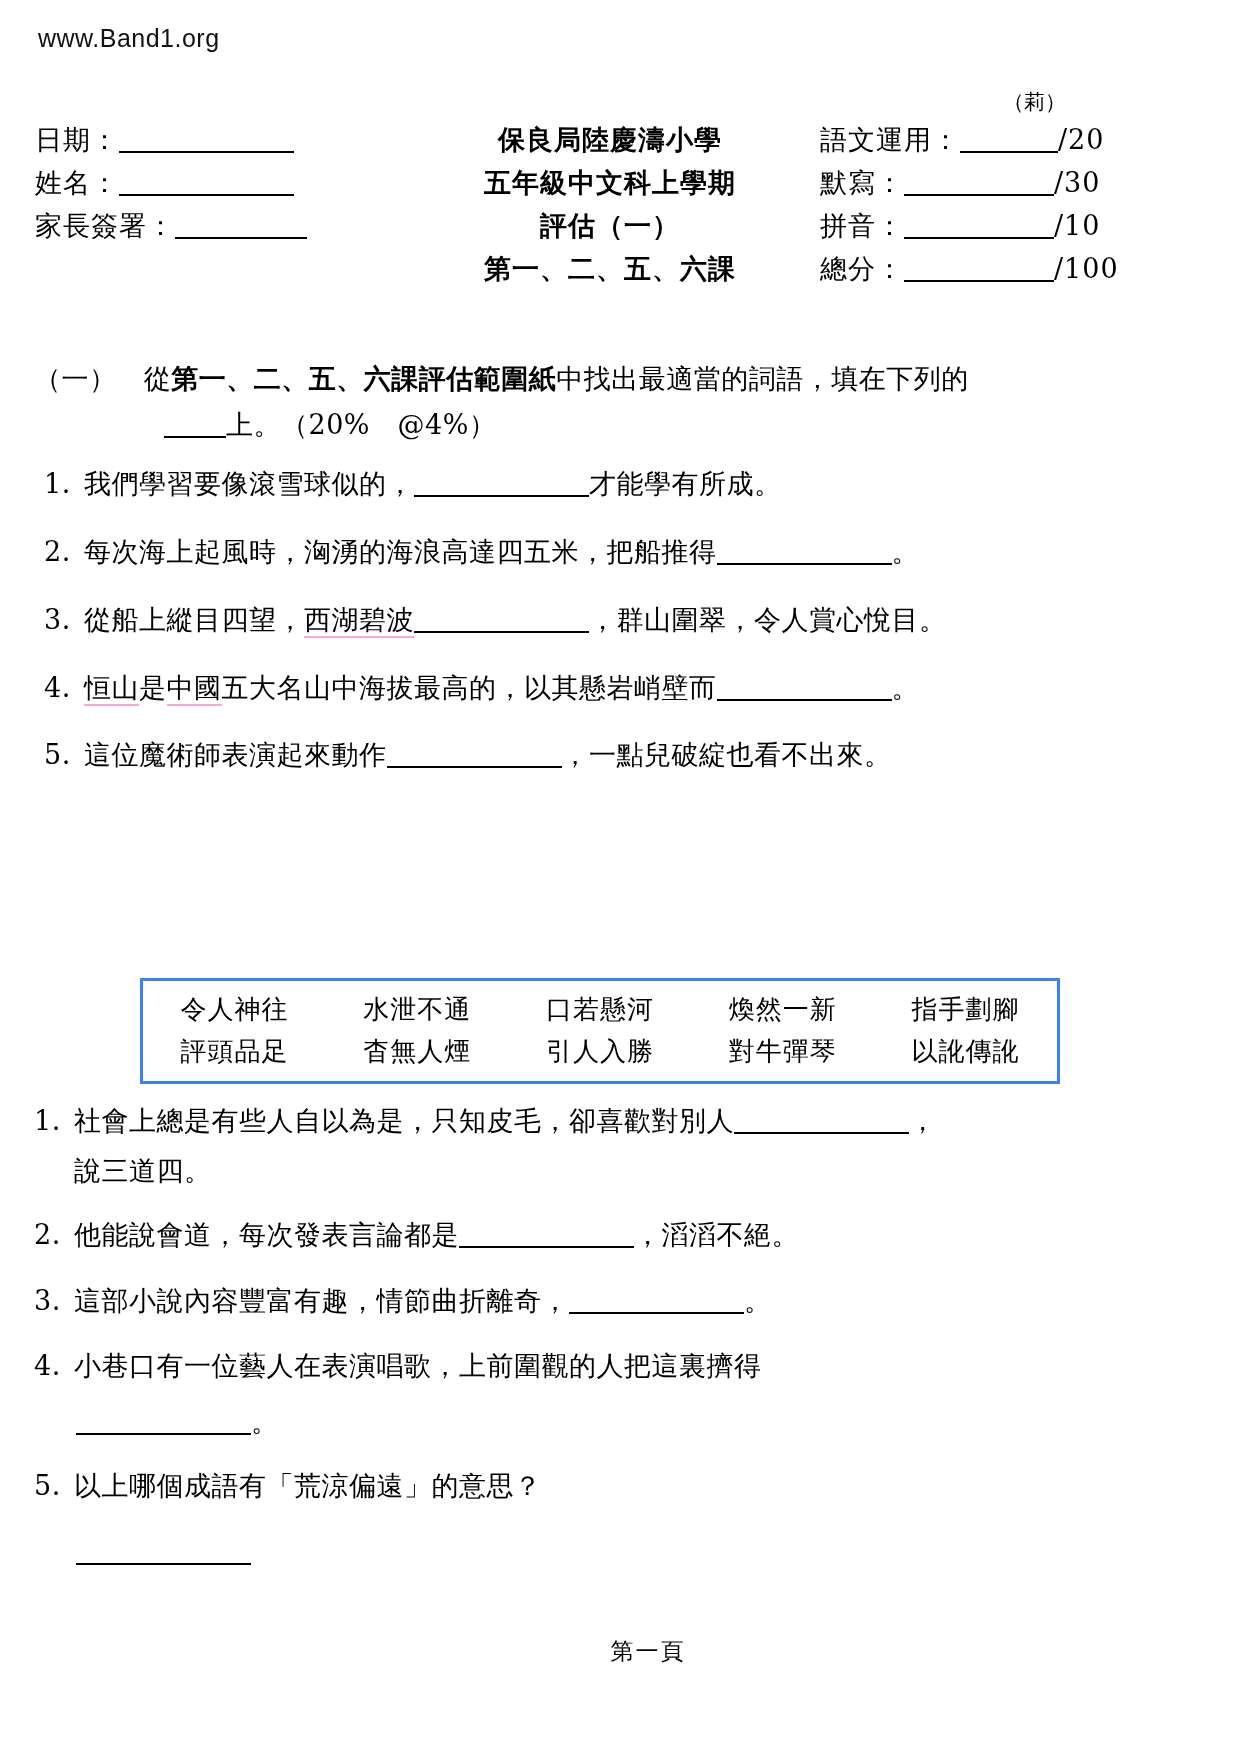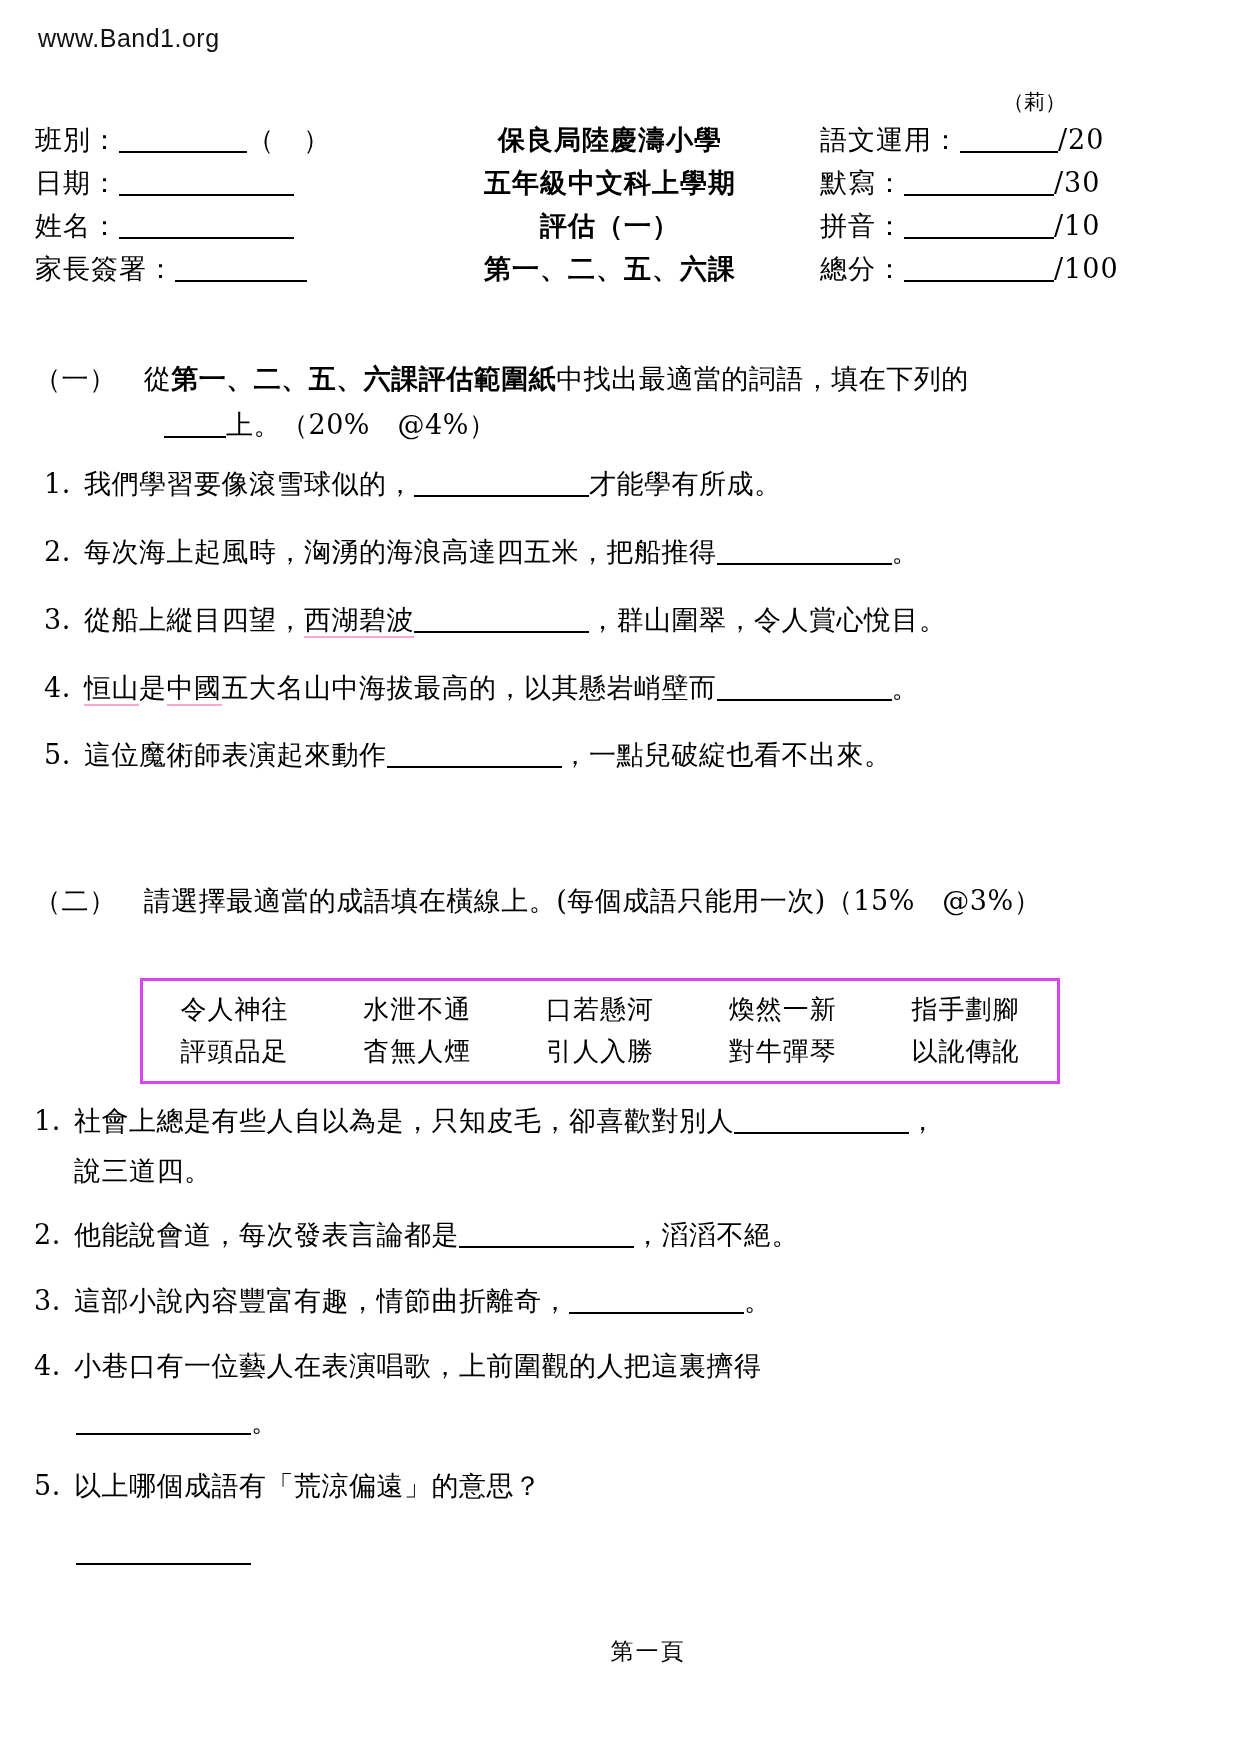--- a/index.html
+++ b/index.html
@@ -110,21 +110,21 @@
     border-bottom: 2px solid #f9a8d4;
     padding-bottom: 1px;
   }
 
   
   .idiom-box {
     position: absolute;
     left: 140px;
     top: 978px;
     width: 920px;
-    border: 3px solid #d946ef;
+    border: 3px solid #3b82f6;
     box-sizing: border-box;
     padding: 7px 0 9px 0;
   }
   .idiom-row {
     display: flex;
     justify-content: space-around;
     font-size: 26px;
     line-height: 42px;
     letter-spacing: 1px;
   }
@@ -150,23 +150,20 @@
 
 <div class="page">
 
   <div class="watermark">www.Band1.org</div>
   <div class="corner-note">（莉）</div>
 
   <div class="header">
 
     <div class="hdr-col-left">
       <div class="hdr-line">
-        <span>班別：</span><span class="ul u-125"></span><span>（　）</span>
-      </div>
-      <div class="hdr-line">
         <span>日期：</span><span class="ul" style="width:175px"></span>
       </div>
       <div class="hdr-line">
         <span>姓名：</span><span class="ul u-170" style="width:175px"></span>
       </div>
       <div class="hdr-line">
         <span>家長簽署：</span><span class="ul" style="width:132px"></span>
       </div>
     </div>
 
@@ -213,25 +210,20 @@
       <span class="num">3.</span><span>從船上縱目四望，</span><span class="uline">西湖碧波</span><span class="blank b-170"></span><span>，群山圍翠，令人賞心悅目。</span>
     </div>
     <div class="q" style="margin-bottom:26px;">
       <span class="num">4.</span><span class="uline">恒山</span><span>是</span><span class="uline">中國</span><span>五大名山中海拔最高的，以其懸岩峭壁而</span><span class="blank b-170"></span><span>。</span>
     </div>
     <div class="q">
       <span class="num">5.</span><span>這位魔術師表演起來動作</span><span class="blank b-170"></span><span>，一點兒破綻也看不出來。</span>
     </div>
   </div>
 
-  <div class="sec" style="left:34px; top:880px; width:1175px;">
-    <div class="sec-title">
-      <span>（二）</span>&nbsp;&nbsp;&nbsp;<span>請選擇最適當的成語填在橫線上。(每個成語只能用一次)（15%　@3%）</span>
-    </div>
-  </div>
 
   <div class="idiom-box">
     <div class="idiom-row">
       <span class="idiom-cell">令人神往</span>
       <span class="idiom-cell">水泄不通</span>
       <span class="idiom-cell">口若懸河</span>
       <span class="idiom-cell">煥然一新</span>
       <span class="idiom-cell">指手劃腳</span>
     </div>
     <div class="idiom-row">

